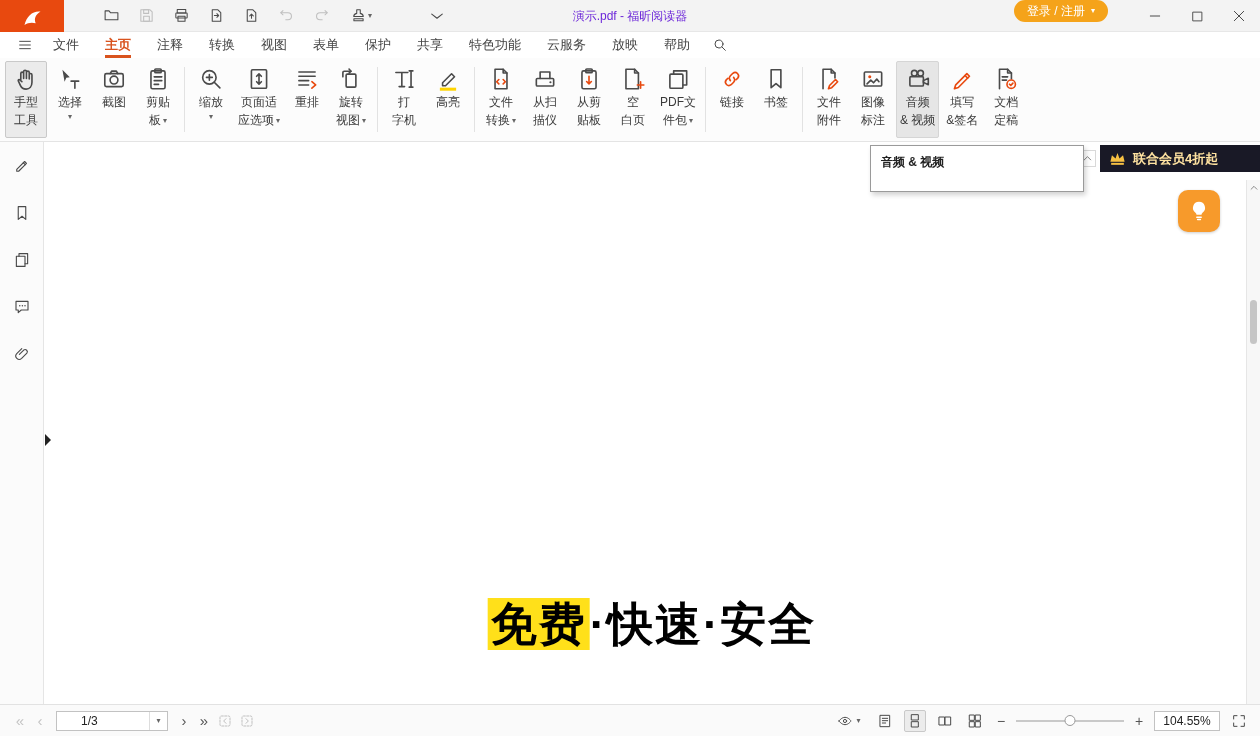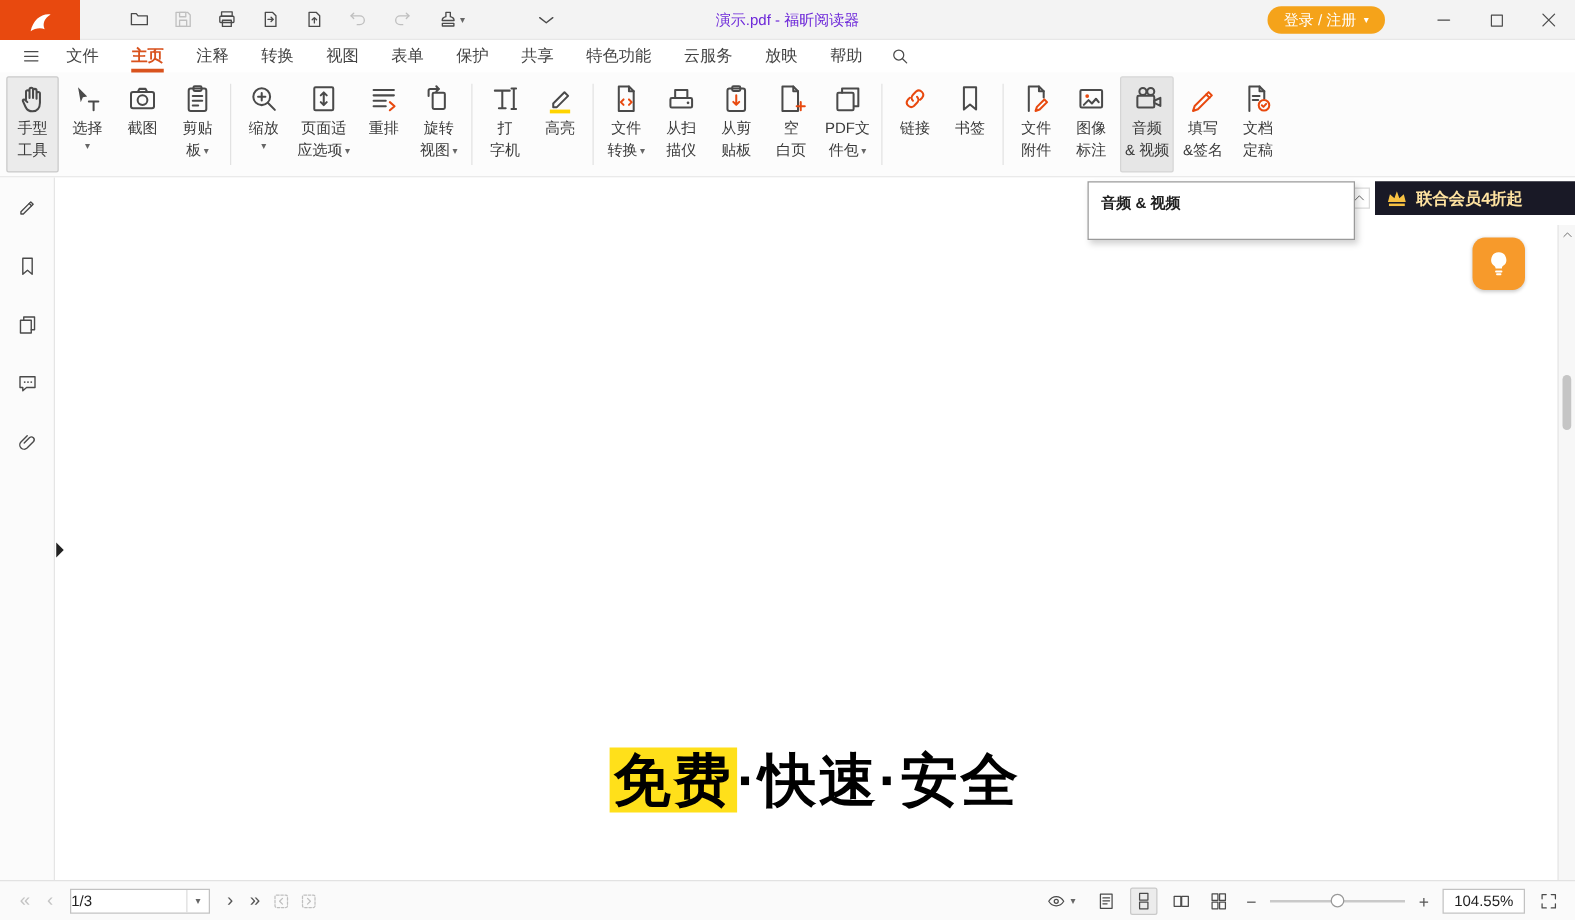--- a/index.html
+++ b/index.html
@@ -12,21 +12,21 @@
 svg.ic .ofl{fill:#E8490F;stroke:none}
 svg.ic .yfl{fill:#FFD400;stroke:none}
 svg.ic.dis{stroke:#bfbfbf}
 
 .titlebar{display:flex;align-items:center;height:32px;background:#f3f3f3;border-bottom:1px solid #e7e7e7;position:relative}
 .logo{width:64px;height:32px;background:#E8490F;display:flex;align-items:center;justify-content:center;flex:none}
 .qa{display:flex;align-items:center;margin-left:36px;gap:13px}
 .qbtn{width:22px;height:22px;display:flex;align-items:center;justify-content:center;border-radius:3px}
 .qbtn .dd{margin-left:1px}
 .title-center{position:absolute;left:50%;top:0;transform:translateX(-50%);height:32px;display:flex;align-items:center;color:#6d28d9}
-.tright{position:absolute;right:0;top:0;height:32px;display:flex;align-items:center}
+.tright{position:absolute;right:0;top:0;height:32px;display:flex;}
 .login{background:#F5A31A;color:#fff;height:22px;padding:0 13px;border-radius:11px;display:flex;align-items:center;gap:6px;margin-right:26px;font-size:12px;cursor:default}
 .login .dd{color:#fff;font-size:8px}
 .winbtn{width:42px;height:32px;display:flex;align-items:center;justify-content:center}
 .dd{font-size:8px;color:#666;line-height:1}
 
 .menubar{height:26px;display:flex;align-items:stretch;background:#fff;padding-left:10px}
 .hamb{width:30px;display:flex;align-items:center;justify-content:center}
 .mitem{padding:0 13px;display:flex;align-items:center;font-size:13px;color:#444;position:relative;white-space:nowrap}
 .mitem.active{color:#D9531E;font-weight:bold}
 .mitem.active::after{content:"";position:absolute;left:13px;right:13px;bottom:0;height:3px;background:#D9531E}
@@ -47,21 +47,21 @@
 .tab{height:29px;width:134px;background:#efefef;border:1px solid #d6d6d6;border-bottom:none;display:flex;align-items:center;padding:0 9px;gap:6px}
 .tab-label{flex:1;color:#444;font-size:12px;overflow:hidden;white-space:nowrap}
 .tab-close{color:#777;font-size:12px;line-height:1}
 .docarea{flex:1;background:#fff;position:relative}
 .heading{position:absolute;top:452px;left:50%;transform:translateX(-50%);font-size:46px;font-weight:bold;letter-spacing:2px;color:#000;white-space:nowrap}
 .heading .hl{background:#FFE01A;padding:0 3px}
 
 .statusbar{position:absolute;bottom:0;left:0;right:0;height:32px;background:#fafafa;border-top:1px solid #e2e2e2;display:flex;align-items:center;padding:0 10px;z-index:40}
 .navg{font-size:15px;color:#555;width:20px;text-align:center;line-height:1}
 .navg.disg{color:#c4c4c4}
-.pagebox{width:112px;height:20px;border:1px solid #c2c2c2;background:#fff;display:flex;align-items:center;padding-left:0;margin:0 6px}
+.pagebox{width:112px;height:20px;border:1px solid #c2c2c2;background:#fff;display:flex;align-items:center;padding-left:24px;margin:0 6px}
 .pagebox .pv{flex:1;font-size:12px;color:#222}
 .pagebox .pd{width:18px;height:100%;border-left:1px solid #ddd;display:flex;align-items:center;justify-content:center}
 .sright{margin-left:auto;display:flex;align-items:center;gap:8px}
 .sico{width:22px;height:22px;display:flex;align-items:center;justify-content:center;border:1px solid transparent;border-radius:2px}
 .sico.active{background:#ececec;border-color:#c9c9c9}
 .eyewrap{display:flex;align-items:center;gap:3px}
 .slider{width:108px;height:22px;display:flex;align-items:center;position:relative}
 .slider .track{width:100%;height:2px;background:#c9c9c9}
 .slider .thumb{position:absolute;left:50%;transform:translateX(-50%);width:11px;height:11px;border-radius:50%;background:#fff;border:1px solid #999}
 .zoombox{width:66px;height:20px;border:1px solid #c2c2c2;background:#fff;font-size:12px;color:#222;text-align:center;font-family:inherit}

